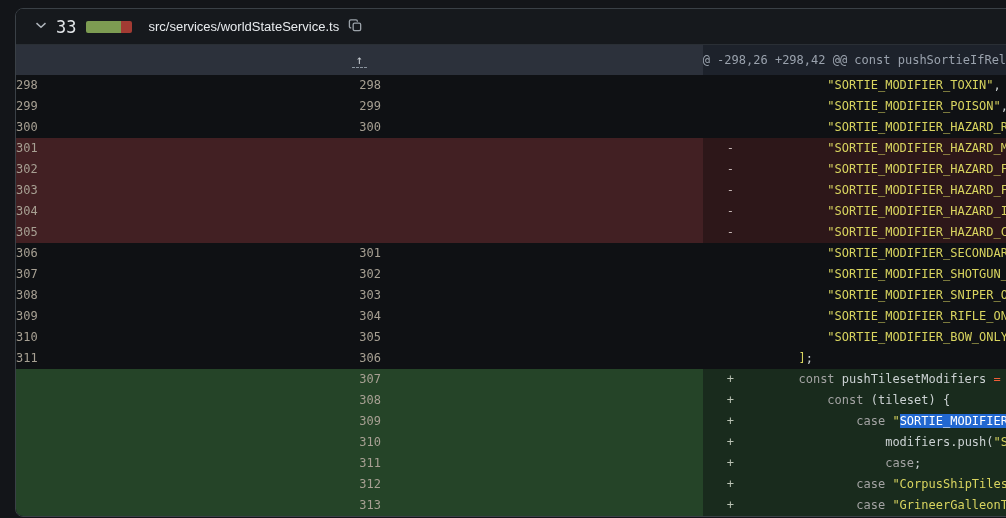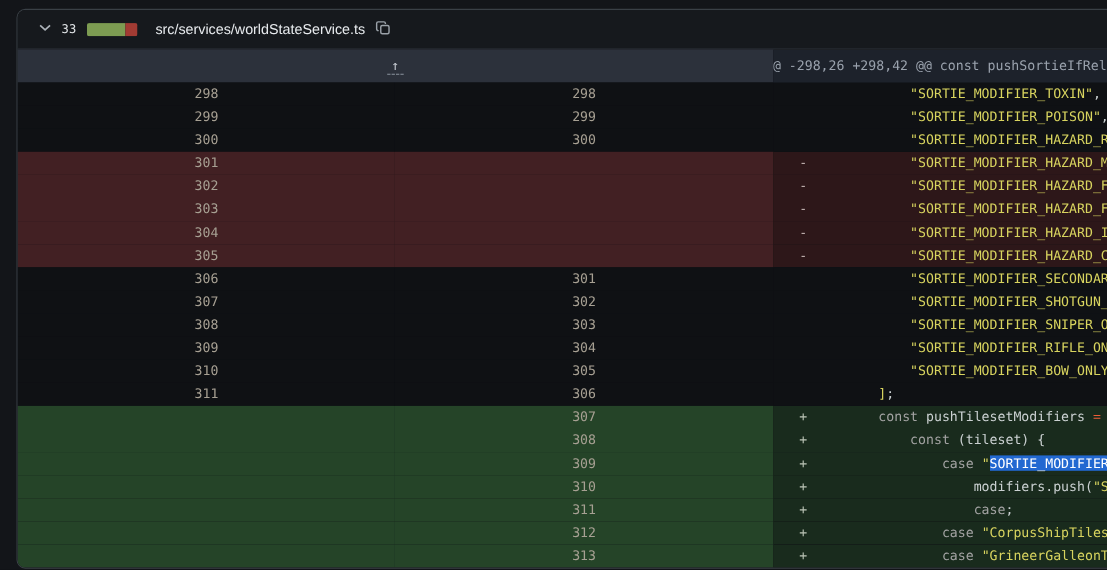--- a/index.html
+++ b/index.html
@@ -30,21 +30,21 @@
   .chevron-btn {
     width: 14px; height: 14px;
     display: inline-flex; align-items: center; justify-content: center;
     color: #aeb4bb;
     cursor: pointer;
     margin-right: 8px;
     background: none; border: none;
   }
   .changes-count {
     color: #e3e6e9;
-    font-size: 11px;
+    font-size: 17px;
     font-family: "DejaVu Sans Mono", monospace;
     margin-right: 10px;
   }
   .diffstat-bar {
     display: inline-flex;
     width: 46px; height: 12px;
     border-radius: 2px;
     overflow: hidden;
     margin-right: 16px;
   }
@@ -67,21 +67,21 @@
     width: 100%;
     border-collapse: collapse;
     table-layout: fixed;
     font-family: "DejaVu Sans Mono", monospace;
     font-size: 12px;
     line-height: 21px;
   }
   table.diff td { height: 21px; padding: 0; vertical-align: top; }
   td.ln {
     width: 51px;
-    text-align: center;
+    text-align: left;
     padding-right: 6px;
     color: #a7a093;
     user-select: none;
   }
   td.code { white-space: pre; overflow: hidden; }
   .marker {
     display: inline-block;
     width: 38px;
     padding-left: 24px;
     color: #bcc0b8;

